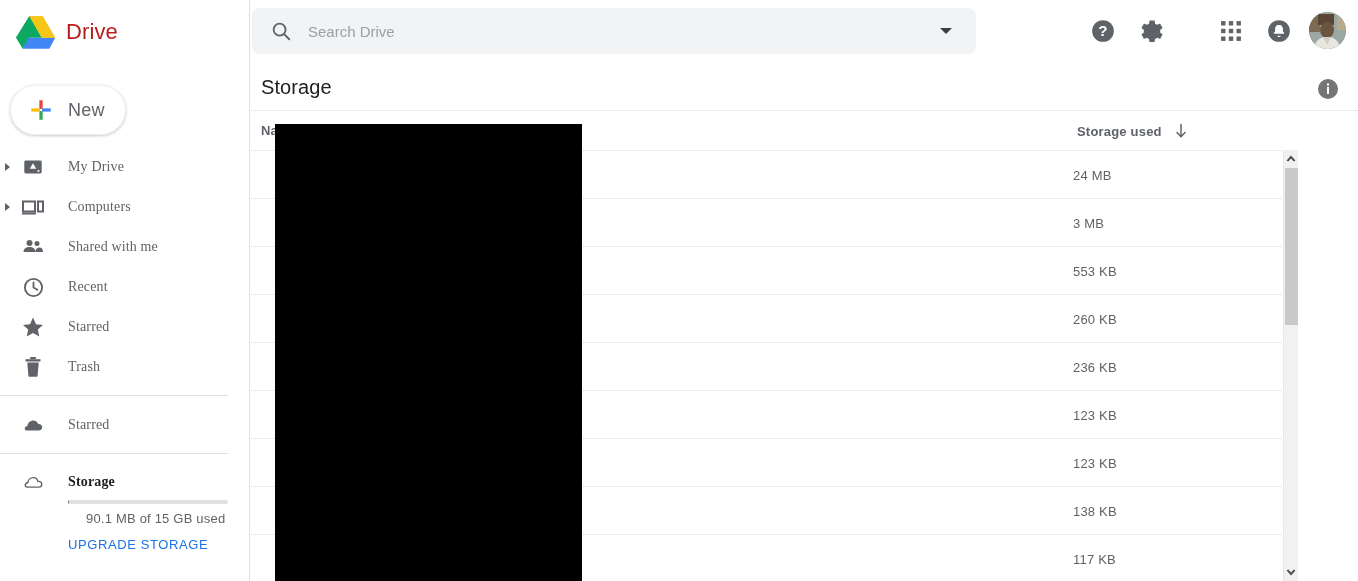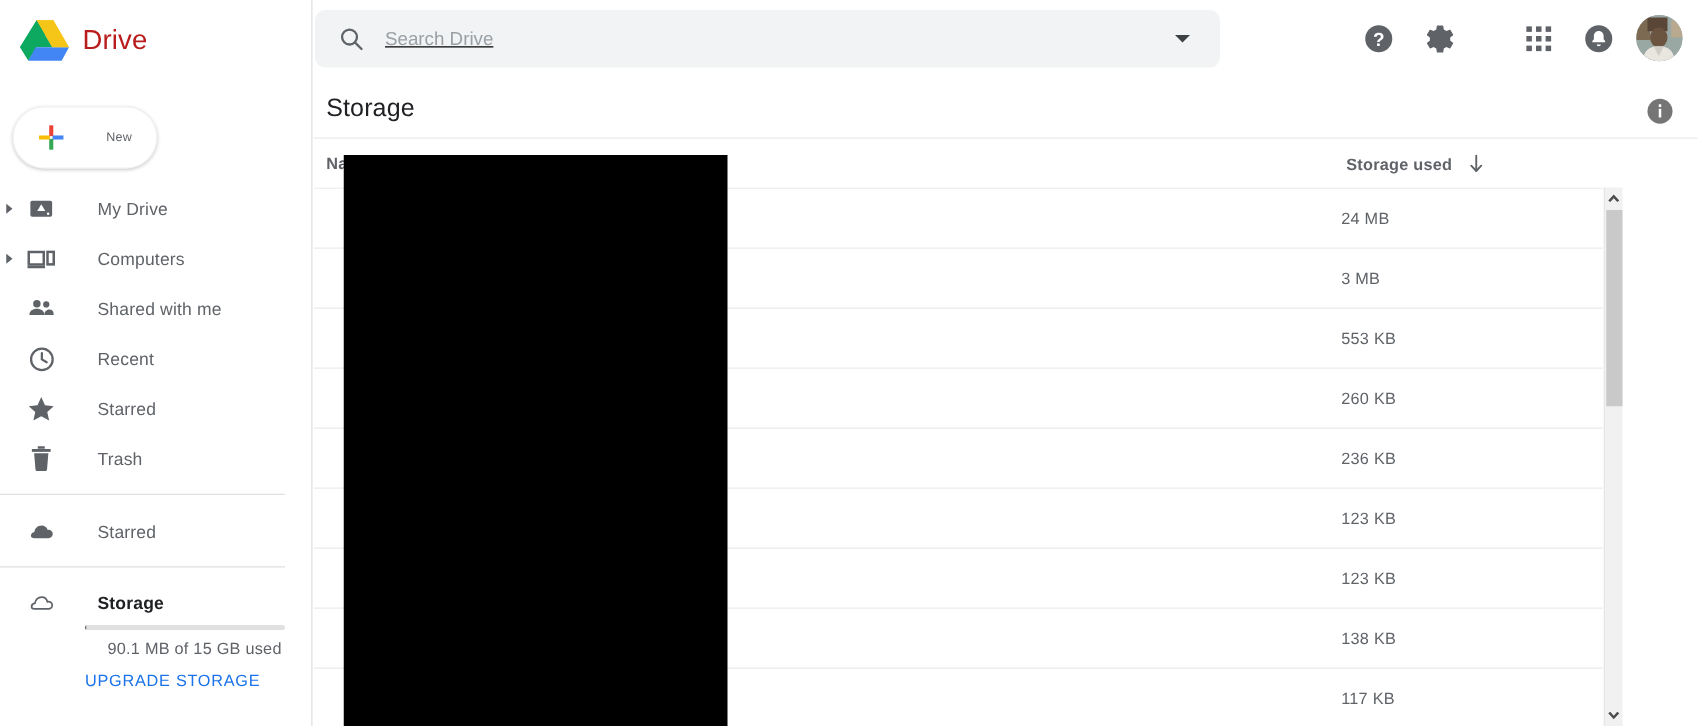--- a/index.html
+++ b/index.html
@@ -35,31 +35,32 @@
     width: 116px; height: 50px;
     border-radius: 25px;
     background: #fff;
     border: 1px solid #f1f1f1;
     box-shadow: 0 1px 3px rgba(60,64,67,.28);
     display: flex; align-items: center;
     cursor: pointer;
   }
   .new-plus { width: 26px; height: 26px; margin-left: 17px; display:block; }
   .new-label {
-    font-size: 10px; color: #5f6368; font-weight: 500;
-    margin-left: 31px; letter-spacing: .2px;
+    font-size: 18px; color: #5f6368; font-weight: 500;
+    margin-left: 14px; letter-spacing: .2px;
   }
 
   .nav { position: absolute; left: 0; top: 147px; width: 250px; }
   .nav-item {
     position: relative;
     height: 40px;
     display: flex; align-items: center;
     cursor: pointer;
-    padding-left: 10px;
+    padding-left: 0;
+    font-family: Liberation Serif, serif;
   }
   .nav-caret {
     position: absolute; left: 5px; top: 50%;
     transform: translateY(-50%);
     width: 0; height: 0;
     border-left: 5px solid #5f6368;
     border-top: 4px solid transparent;
     border-bottom: 4px solid transparent;
   }
   .nav-icon {
@@ -100,21 +101,20 @@
   }
 
   
   .searchbar {
     position: absolute; left: 252px; top: 8px;
     width: 724px; height: 46px;
     background: #f1f3f4;
     border-radius: 8px;
     display: flex; align-items: center;
     cursor: text;
-    text-decoration: underline;
   }
   .search-icon { margin-left: 18px; width: 22px; height: 22px; display:block; }
   .search-input {
     flex: 1;
     border: none; outline: none; background: transparent;
     font-family: "Liberation Sans", sans-serif;
     font-size: 15px; color: #202124;
     margin-left: 14px;
   }
   .search-input::placeholder { color: #9aa0a6; }

